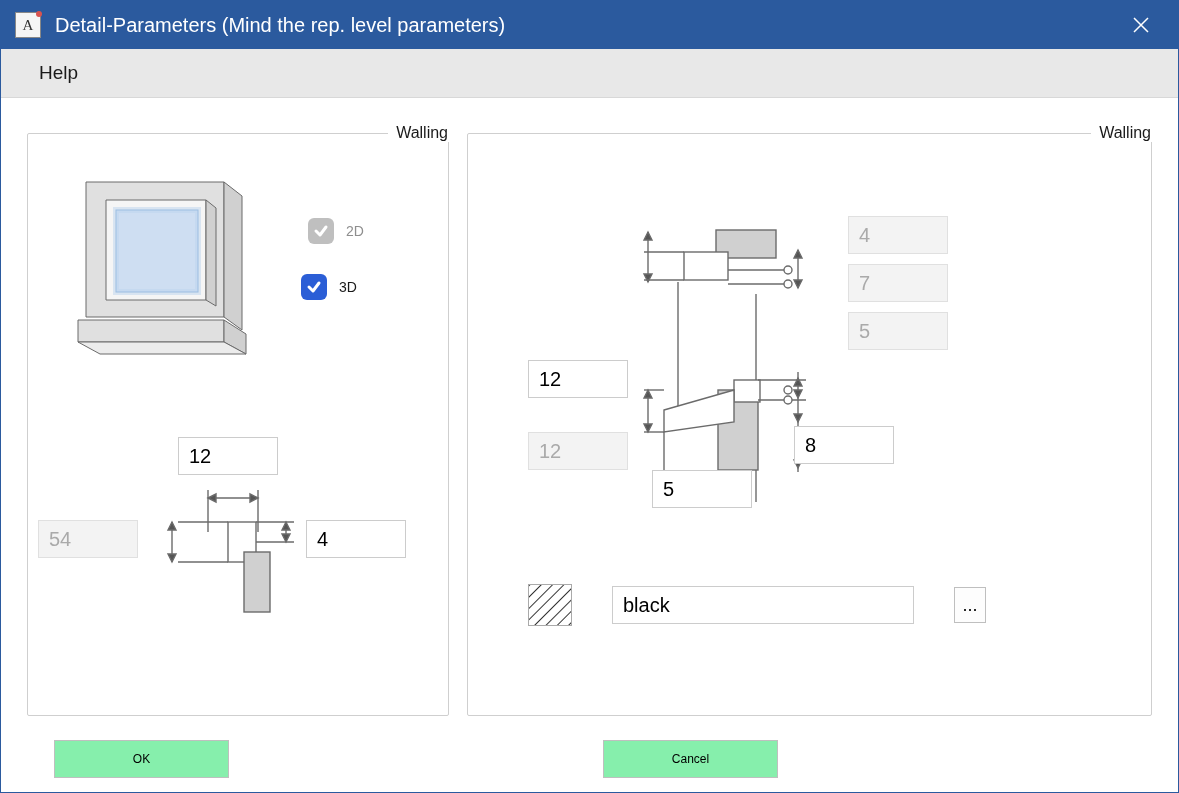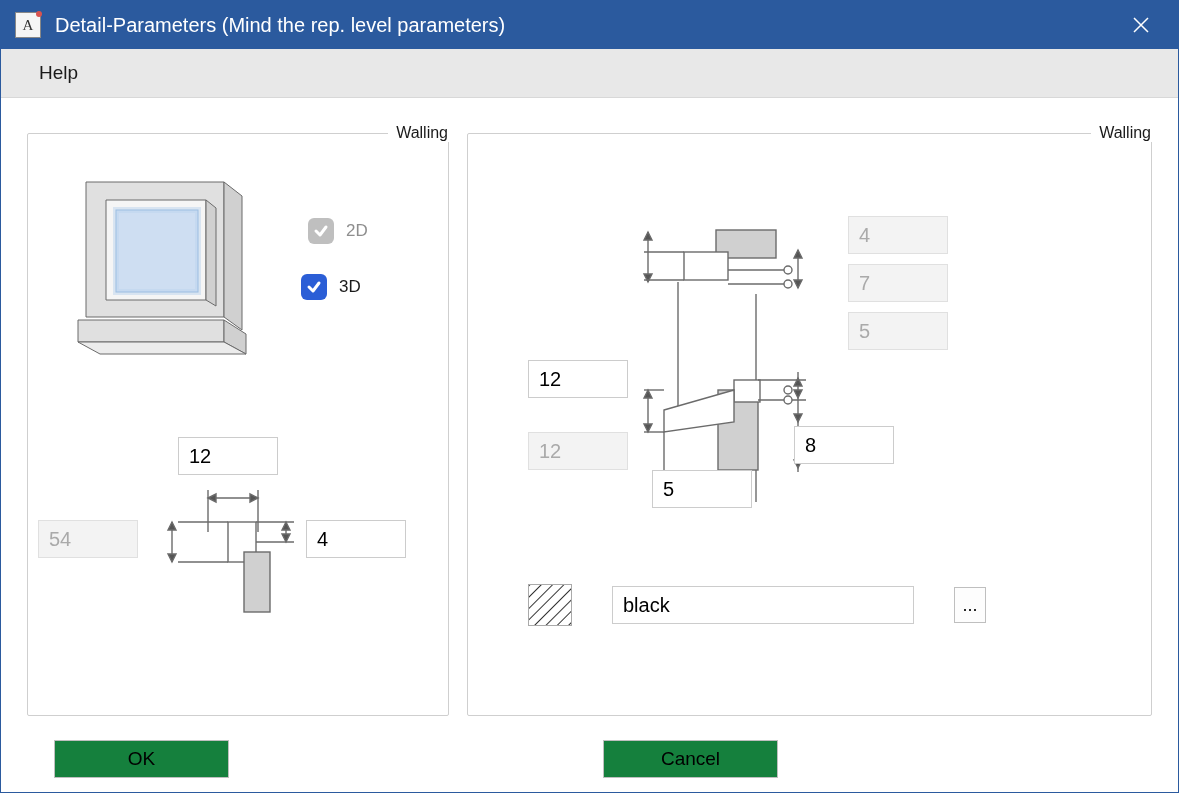--- a/index.html
+++ b/index.html
@@ -32,29 +32,29 @@
   fieldset.panel{border:1px solid var(--border);border-radius:2px;padding:0;margin:0;position:relative;}
   fieldset.panel > legend{font-size:16px;padding:0 8px;margin-left:8px;text-align:right;}
   .panel.walling{width:420px;height:590px;}
   .panel.section{flex:1;height:590px;}
   .panel-inner{position:relative;width:100%;height:100%;}
 
   .input{height:36px;width:78px;border:1px solid var(--input-border);padding:0 10px;font-size:20px;font-family:inherit;}
   .input.disabled{background:var(--input-disabled-bg);color:#aaa;border-color:#e0e0e0;}
   .input.wide{width:270px;}
 
-  .chk-row{position:absolute;display:flex;align-items:center;gap:12px;font-size:17px;}
+  .chk-row{position:absolute;display:flex;align-items:center;gap:12px;font-size:14px;}
   .chk{width:26px;height:26px;border-radius:6px;display:flex;align-items:center;justify-content:center;}
   .chk.off{background:var(--checkbox-gray);}
   .chk.on{background:var(--checkbox-blue);}
   .chk svg{stroke:#fff;fill:none;stroke-width:3;stroke-linecap:round;stroke-linejoin:round;}
   .chk-label.dim{color:var(--text-dim);}
 
   .buttons{height:66px;display:flex;align-items:center;}
-  button.dlg{width:175px;height:38px;background:#15803d;border:1px solid #bfbfbf;font-size:19px;font-family:inherit;cursor:pointer;}
+  button.dlg{width:175px;height:38px;background:#86efac;border:1px solid #bfbfbf;font-size:12px;font-family:inherit;cursor:pointer;}
   button.browse{width:32px;height:36px;background:#fdfdfd;border:1px solid #bfbfbf;font-size:18px;font-family:inherit;cursor:pointer;padding:0;}
 
   .swatch{width:42px;height:40px;border:1px solid #aaa;}
   .swatch svg{display:block;}
 
   
   .diag{position:absolute;}
   .diag svg{display:block;}
 </style>
 </head>

